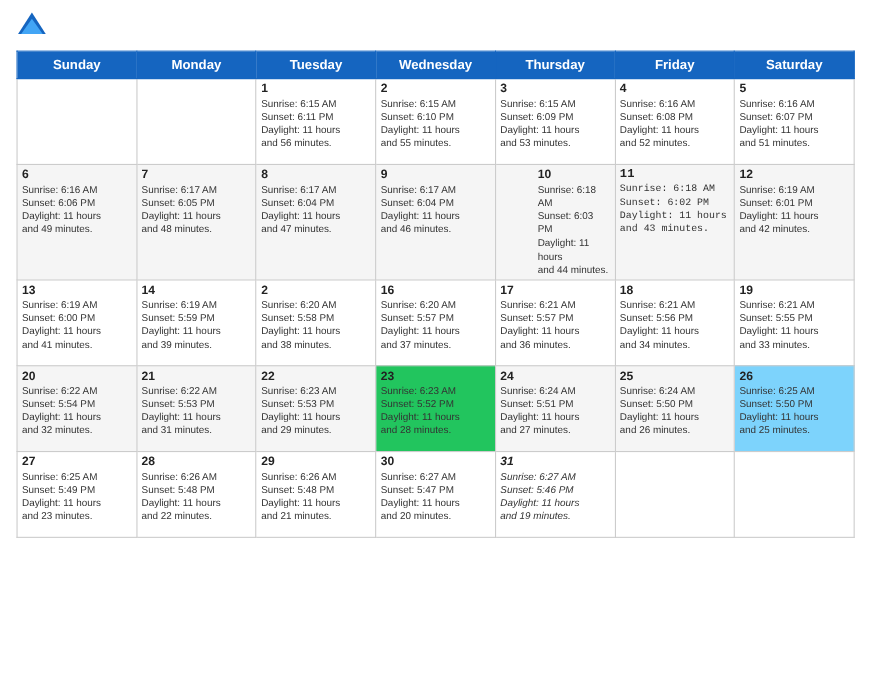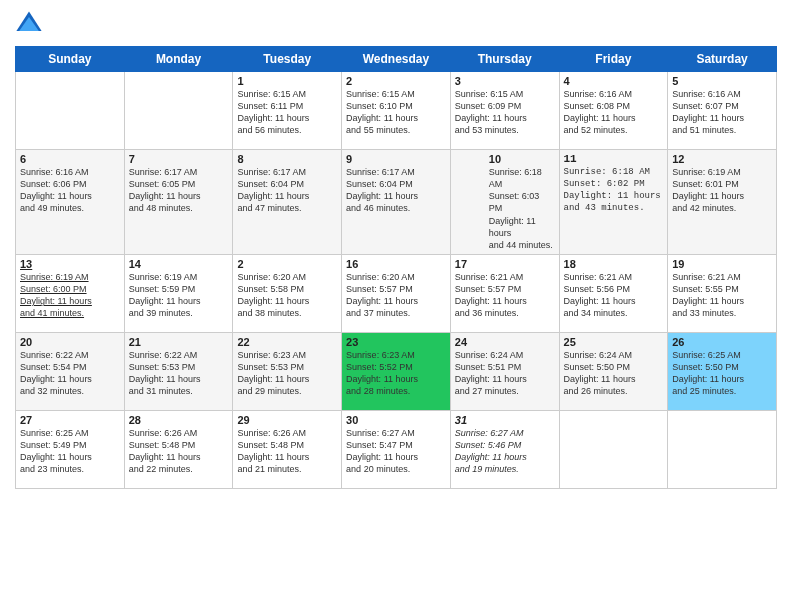--- a/index.html
+++ b/index.html
@@ -225,21 +225,21 @@
           </td>
           <td style="background: rgb(245, 245, 245); margin-top: 23px;">
             <span class="day-number">12</span>
             <div class="day-info" style="white-space: pre-line;">Sunrise: 6:19 AM
 Sunset: 6:01 PM
 Daylight: 11 hours
 and 42 minutes.</div>
           </td>
         </tr>
         <tr>
-          <td style="background: rgb(255, 255, 255); text-decoration: underline;">
+          <td style="background: rgb(255, 255, 255);">
             <span class="day-number">13</span>
             <div class="day-info" style="white-space: pre-line;">Sunrise: 6:19 AM
 Sunset: 6:00 PM
 Daylight: 11 hours
 and 41 minutes.</div>
           </td>
           <td style="background: rgb(255, 255, 255);">
             <span class="day-number">14</span>
             <div class="day-info" style="white-space: pre-line;">Sunrise: 6:19 AM
 Sunset: 5:59 PM

